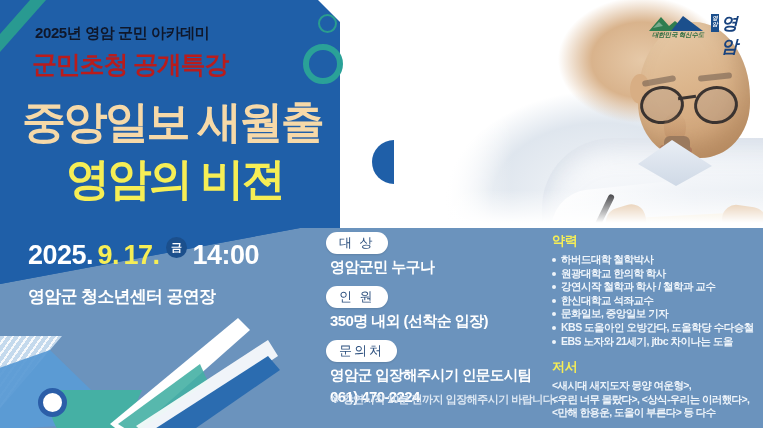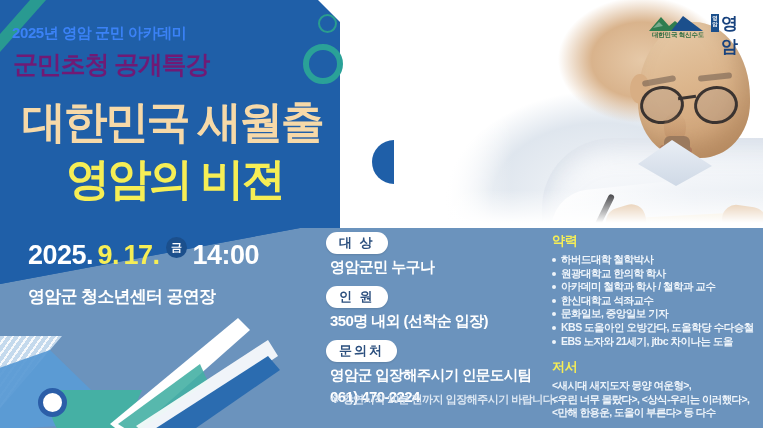--- a/index.html
+++ b/index.html
@@ -179,25 +179,25 @@
   }
 
   
   .blue-arc{
     position:absolute;left:372px;top:140px;width:44px;height:44px;border-radius:50%;
     background:#1f5fa8;clip-path:polygon(0 0, 22px 0, 22px 44px, 0 44px);
   }
 
   
   .kicker{
-    position:absolute;left:12px;top:24px;color:#3b82f6;font-size:15px;font-weight:700;
+    position:absolute;left:35px;top:24px;color:#0f172a;font-size:15px;font-weight:700;
     letter-spacing:-.4px;white-space:nowrap;
   }
   .subtitle{
-    position:absolute;left:13px;top:48px;color:#701a75;font-size:25px;font-weight:800;
+    position:absolute;left:32px;top:48px;color:#b91c1c;font-size:25px;font-weight:800;
     letter-spacing:-1.2px;white-space:nowrap;
   }
   .title1{
     position:absolute;left:22px;top:100px;color:#f6d9a8;font-size:44px;font-weight:800;
     letter-spacing:-2.5px;white-space:nowrap;line-height:1;
   }
   .title2{
     position:absolute;left:22px;top:157px;color:#f6ee55;font-size:44px;font-weight:800;
     letter-spacing:-2.5px;white-space:nowrap;line-height:1;margin-left:44px;
   }
@@ -212,21 +212,21 @@
   }
   .venue{
     position:absolute;left:28px;top:285px;color:#ffffff;font-size:17px;font-weight:700;
     letter-spacing:-.7px;white-space:nowrap;
   }
 
   
   .info{position:absolute;left:326px;top:232px;width:215px;}
   .pill{
     display:inline-block;background:#ffffff;color:#2b4f7e;border-radius:11px;
-    padding:2px 13px;font-size:13px;font-weight:700;letter-spacing:2px;
+    padding:2px 13px;font-size:13px;font-weight:400;letter-spacing:2px;
     box-shadow:0 1px 2px rgba(0,0,0,.12);
   }
   .info-val{
     color:#ffffff;font-size:15px;font-weight:700;letter-spacing:-.6px;
     margin:4px 0 9px 4px;white-space:nowrap;
   }
   .info-val.small{font-size:14.5px;}
   .note{
     position:absolute;left:330px;top:392px;color:#dbe6f2;font-size:11px;font-weight:600;
     letter-spacing:-.5px;white-space:nowrap;
@@ -248,21 +248,21 @@
     color:#eef4fa;font-size:10.5px;font-weight:600;letter-spacing:-.6px;
     line-height:13.6px;white-space:nowrap;
   }
 
   
   .speaker{position:absolute;left:582px;top:158px;white-space:nowrap;}
   .speaker-role{color:#2b4f7e;font-size:13px;font-weight:700;letter-spacing:-.5px;}
   .speaker-name{color:#17427e;font-size:26px;font-weight:800;letter-spacing:-1.5px;margin-left:6px;}
 
   
-  .logo{position:absolute;right:12px;top:8px;width:104px;height:34px;}
+  .logo{position:absolute;right:12px;top:8px;width:104px;height:34px;font-style:italic;}
   .logo-mt{position:absolute;left:0;top:4px;width:60px;height:20px;}
   .logo-tag{
     position:absolute;left:0;top:23px;width:62px;text-align:center;
     color:#2a6b3f;font-size:6.5px;font-weight:700;letter-spacing:-.2px;
   }
   .logo-mark{
     position:absolute;left:64px;top:6px;width:8px;height:18px;background:#1b4f8c;
     color:#fff;font-size:5.5px;font-weight:700;text-align:center;line-height:6px;
     padding-top:1px;box-sizing:border-box;
   }
@@ -318,21 +318,21 @@
   <div class="lblue-wedge"></div>
   <div class="teal-blob"></div>
   <div class="white-blade-a"></div>
   <div class="teal-blade"></div>
   <div class="white-blade-b"></div>
   <div class="blue-blade"></div>
   <div class="ring ring-blue-bl"></div>
 
   <div class="kicker">2025년 영암 군민 아카데미</div>
   <div class="subtitle">군민초청 공개특강</div>
-  <div class="title1">대한민국 새월출</div>
+  <div class="title1">중앙일보 새월출</div>
   <div class="title2">영암의 비젼</div>
 
   <div class="datebox">
     <span class="date-y">2025.</span>
     <span class="date-m">9.</span>
     <span class="date-d">17.</span>
     <span class="daybadge">금</span>
     <span class="time">14:00</span>
   </div>
   <div class="venue">영암군 청소년센터 공연장</div>
@@ -352,21 +352,21 @@
       <div class="info-val" style="margin-top:-6px">061) 470-2224</div>
     </div>
   </div>
   <div class="note">※ 강연시작 10분 전까지 입장해주시기 바랍니다.</div>
 
 
   <div class="bio">
     <div class="bio-h">약력</div>
     <div class="bio-li">하버드대학 철학박사</div>
     <div class="bio-li">원광대학교 한의학 학사</div>
-    <div class="bio-li">아카데미 철학과 학사 / 철학과 교수</div>
+    <div class="bio-li">강연시작 철학과 학사 / 철학과 교수</div>
     <div class="bio-li">한신대학교 석좌교수</div>
     <div class="bio-li">문화일보, 중앙일보 기자</div>
     <div class="bio-li">KBS 도올아인 오방간다, 도올학당 수다승철</div>
     <div class="bio-li">EBS 노자와 21세기, jtbc 차이나는 도올</div>
   </div>
 
   <div class="books">
     <div class="bio-h">저서</div>
     <div class="book-li">&lt;새시대 새지도자 몽양 여운형&gt;,</div>
     <div class="book-li">&lt;우린 너무 몰랐다&gt;, &lt;상식-우리는 이러했다&gt;,</div>

